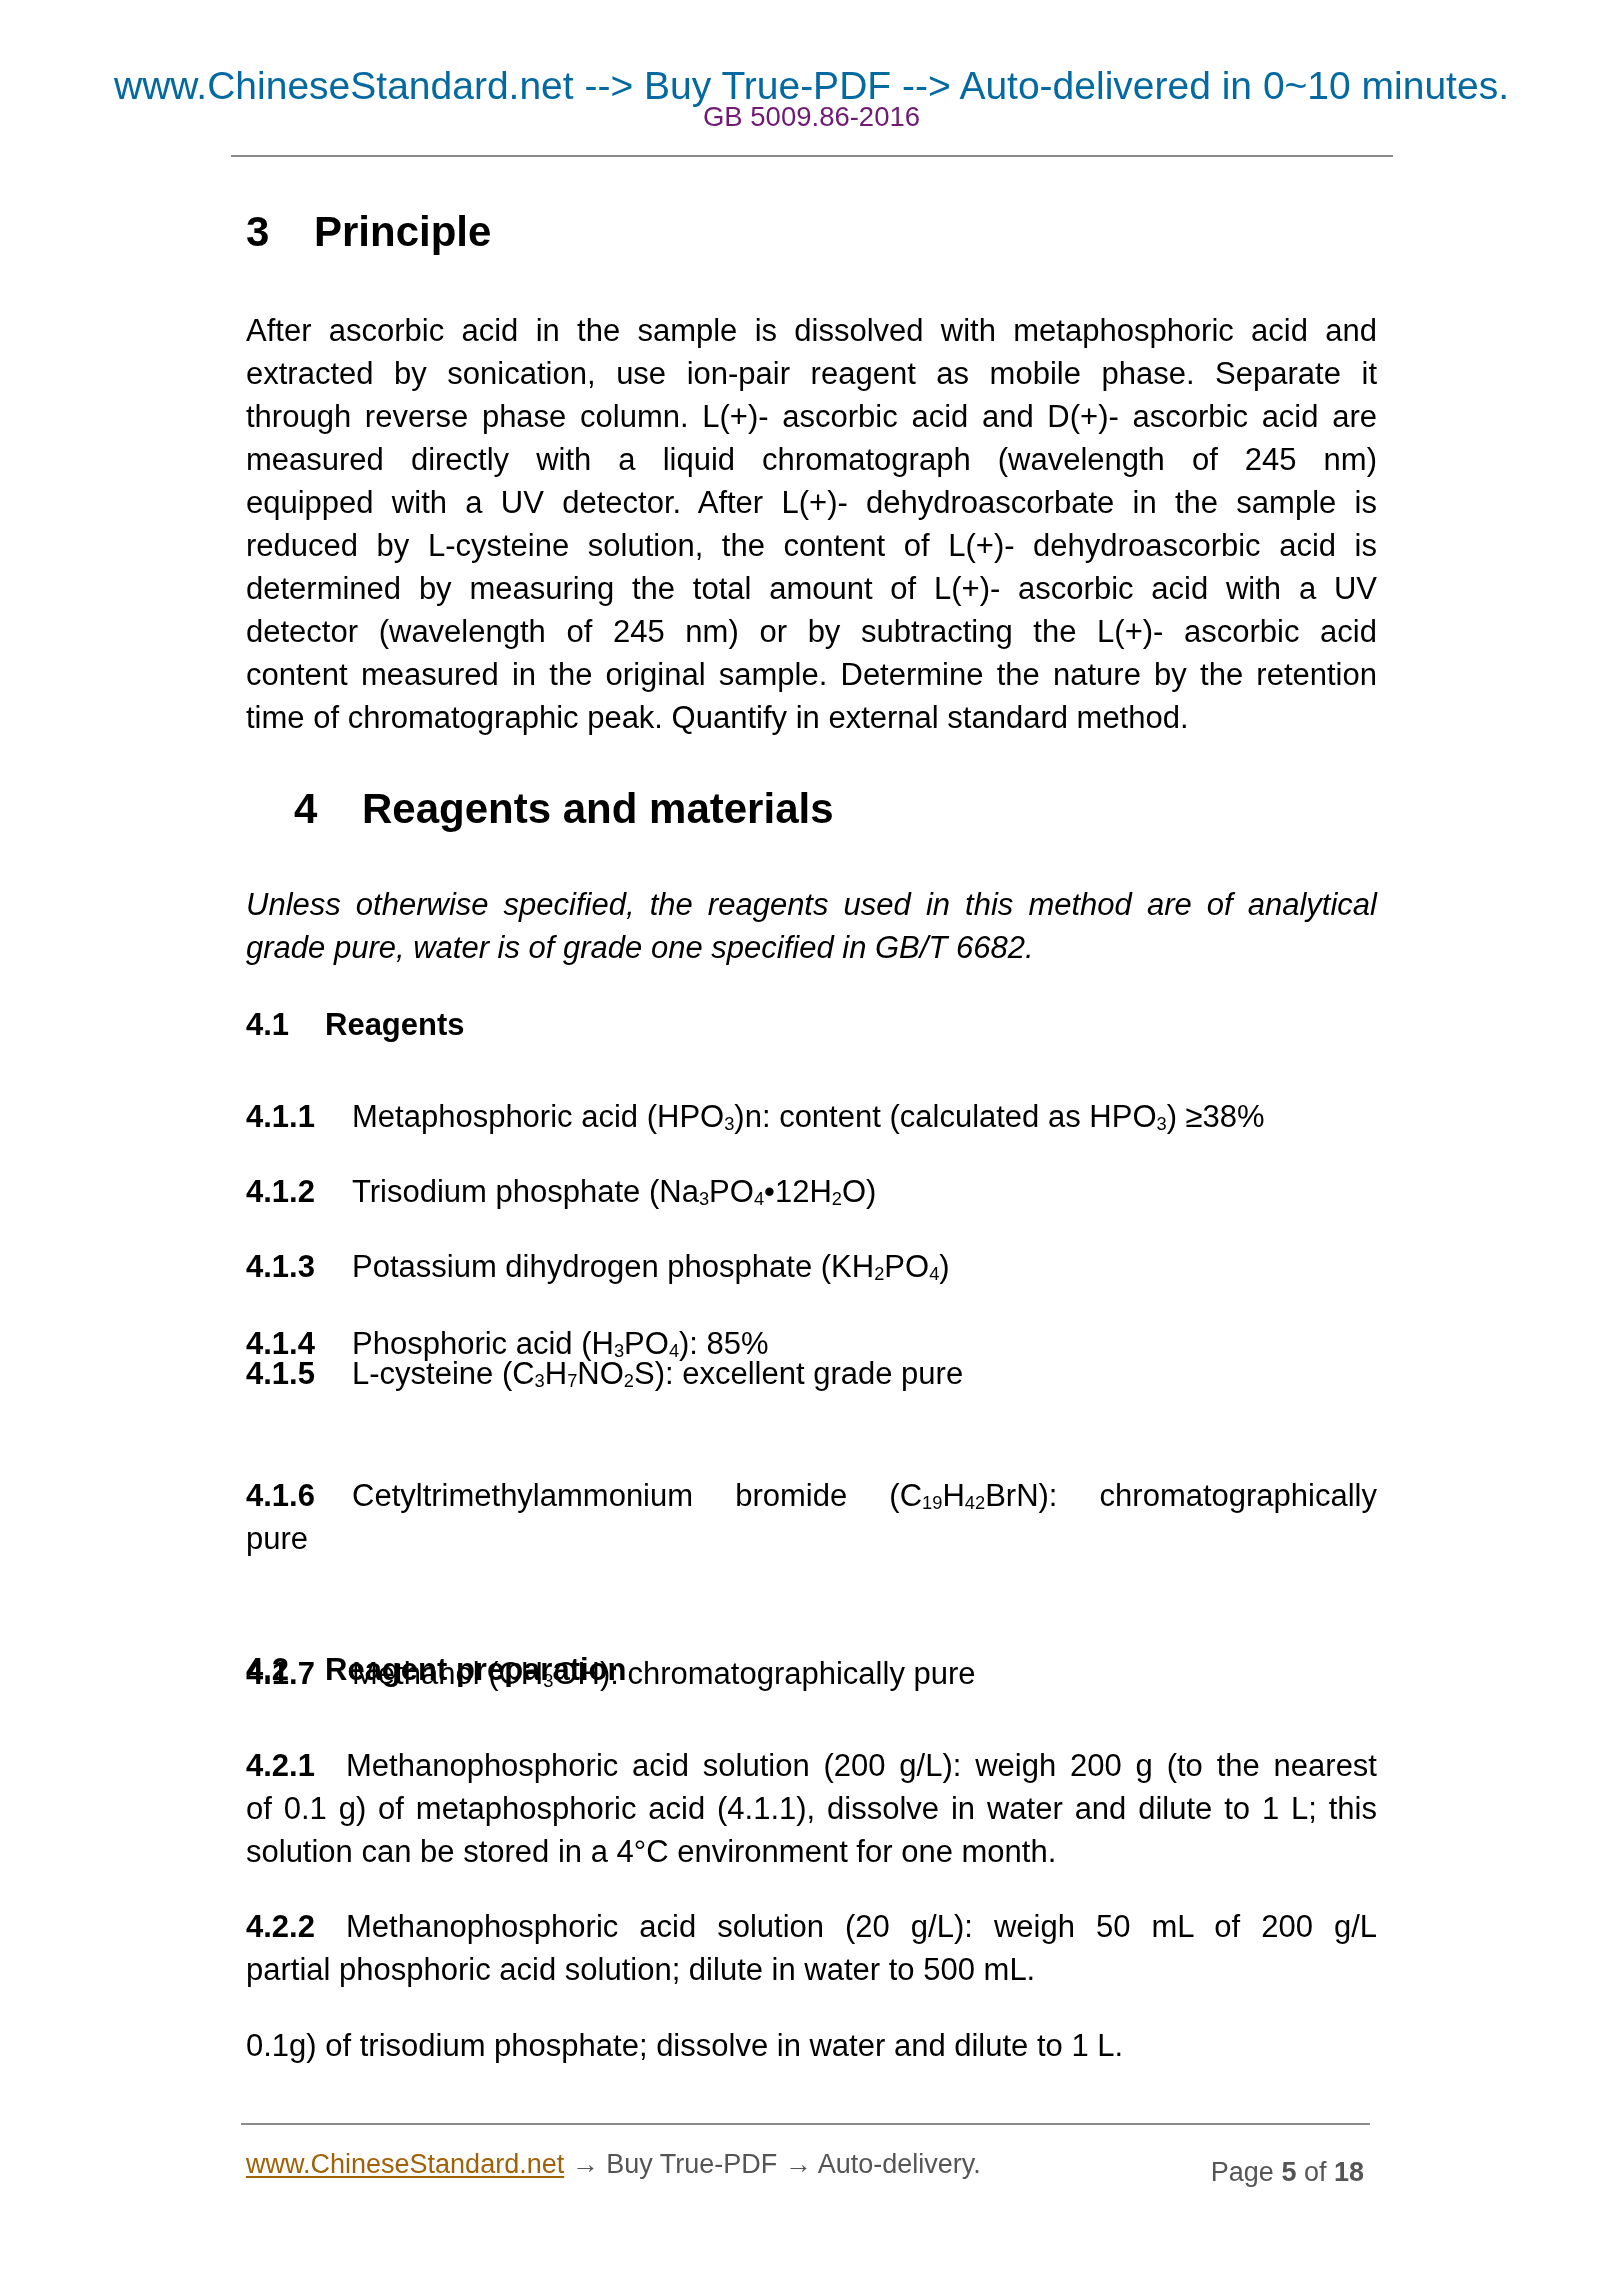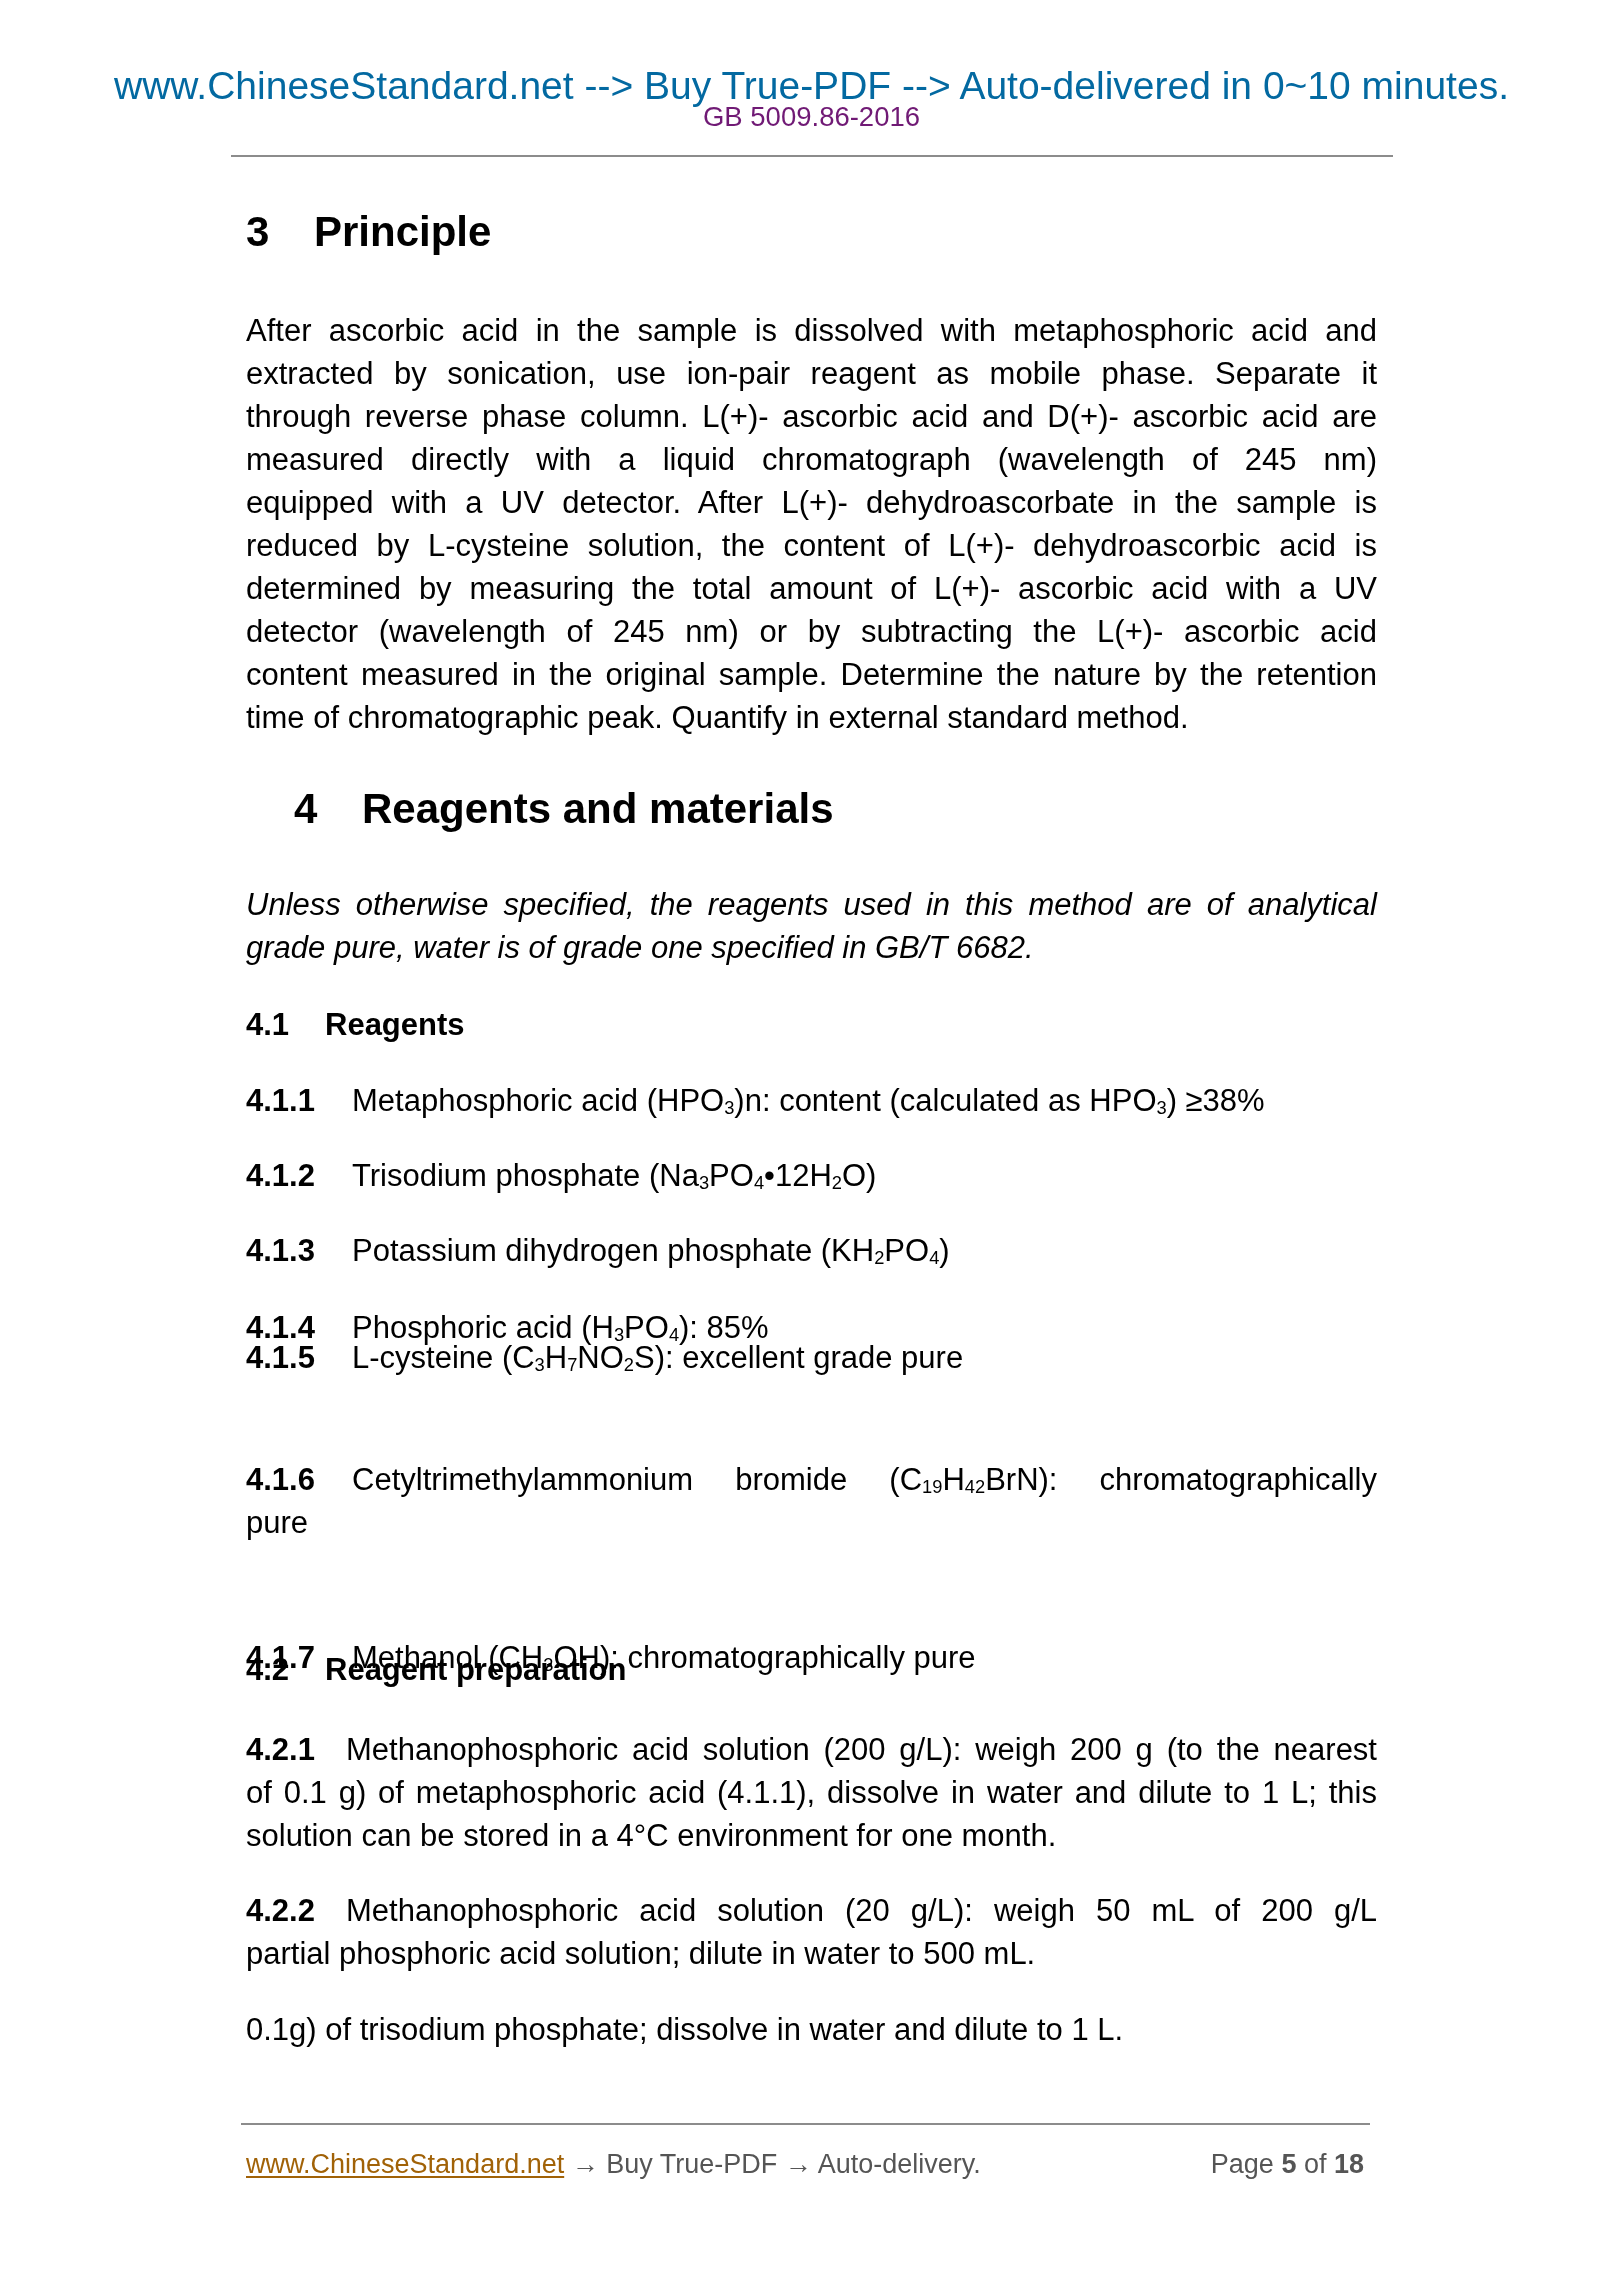--- a/index.html
+++ b/index.html
@@ -11,28 +11,28 @@
           font-size: 27.5px; line-height: 32px; color: #701a75; white-space: nowrap; }
   .rule { position: absolute; height: 0; border-top: 2.5px solid #8c8c8c; }
   .h1 { position: absolute; left: 246px; font-size: 42px; font-weight: bold; line-height: 47px; white-space: nowrap; }
   .h1 .num { display: inline-block; width: 68px; }
   .h2 { position: absolute; left: 246px; font-size: 31px; font-weight: bold; line-height: 37px; white-space: nowrap; }
   .h2 .num { display: inline-block; width: 79px; }
   .para { position: absolute; left: 246px; width: 1131px; font-size: 31px; line-height: 43px;
           text-align: justify; }
   .line { display: block; text-align: justify; text-align-last: justify; white-space: nowrap; height: 43px; }
   .line.last { text-align-last: left; }
-  .item { position: absolute; left: 246px; width: 1131px; font-size: 31px; line-height: 43px; }
+  .item { position: absolute; left: 246px; width: 1131px; font-size: 31px; line-height: 43px; margin-top: 16px; }
   .item .num { font-weight: bold; display: inline-block; width: 106px; }
   .item .num.wide { width: 100px; }
   sub { font-size: 18.3px; vertical-align: -3.3px; line-height: 0; }
   .footer { position: absolute; left: 246px; width: 1118px; top: 2148px; font-size: 27px; line-height: 33px;
             color: #555555; white-space: nowrap; }
   .footer a { color: #a16207; text-decoration: underline; text-underline-offset: 3.3px; }
-  .footer .right { position: absolute; right: 0; top: 0; }
+  .footer .right { position: absolute; right: 0; top: 8px; }
   .footer b { font-weight: bold; }
 </style>
 </head>
 <body>
 
 <div class="hdr1">www.ChineseStandard.net --&gt; Buy True-PDF --&gt; Auto-delivered in 0~10 minutes.</div>
 <div class="hdr2">GB 5009.86-2016</div>
 <div class="rule" style="left:231px; width:1162px; top:155px;"></div>
 
 <div class="h1" style="top:208px;">

